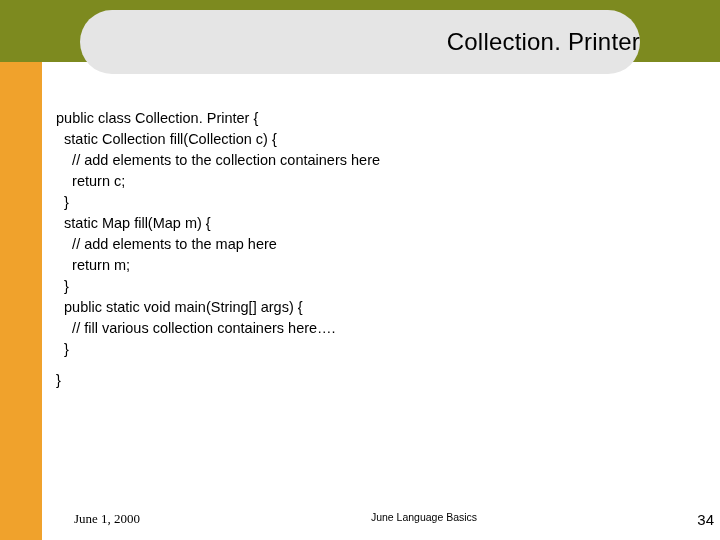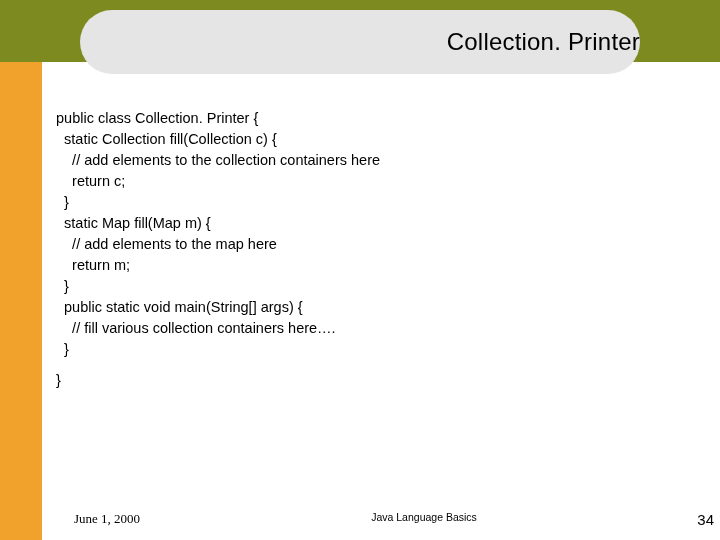--- a/index.html
+++ b/index.html
@@ -96,16 +96,16 @@
   public static void main(String[] args) {
     // fill various collection containers here….
   }</div>
   <div style="height:10px"></div>
   <div class="code-block">}</div>
 </div>
 
 <div class="footer">
   <div class="footer-left">June 1, 2000</div>
   <div class="footer-center">
-    <div>Java Language Basics</div>
+    <div>June Language Basics</div>
   </div>
   <div class="footer-right">34</div>
 </div>
 
 </body></html>

